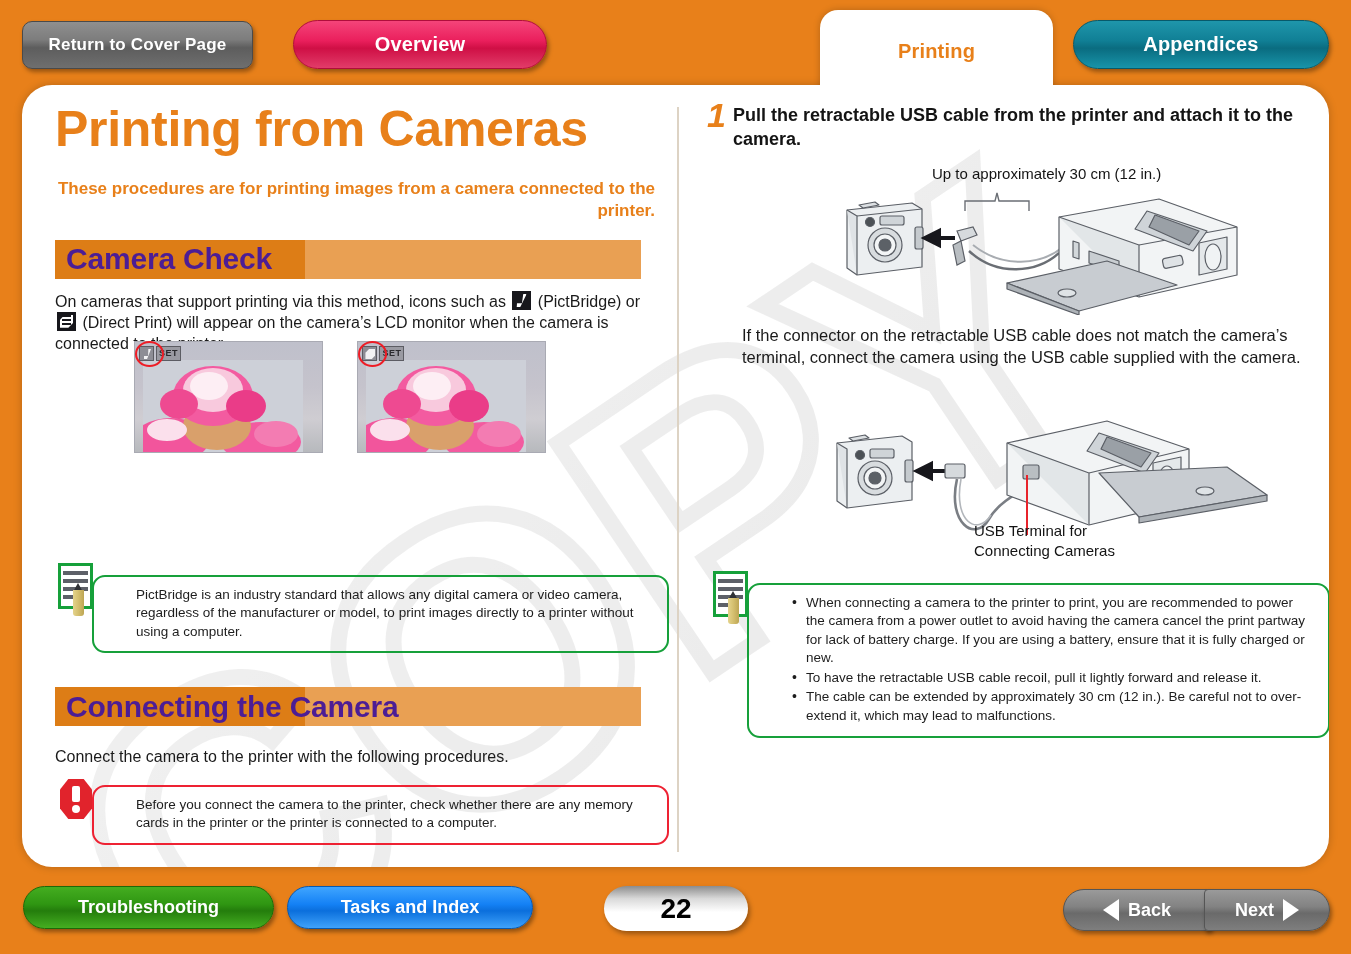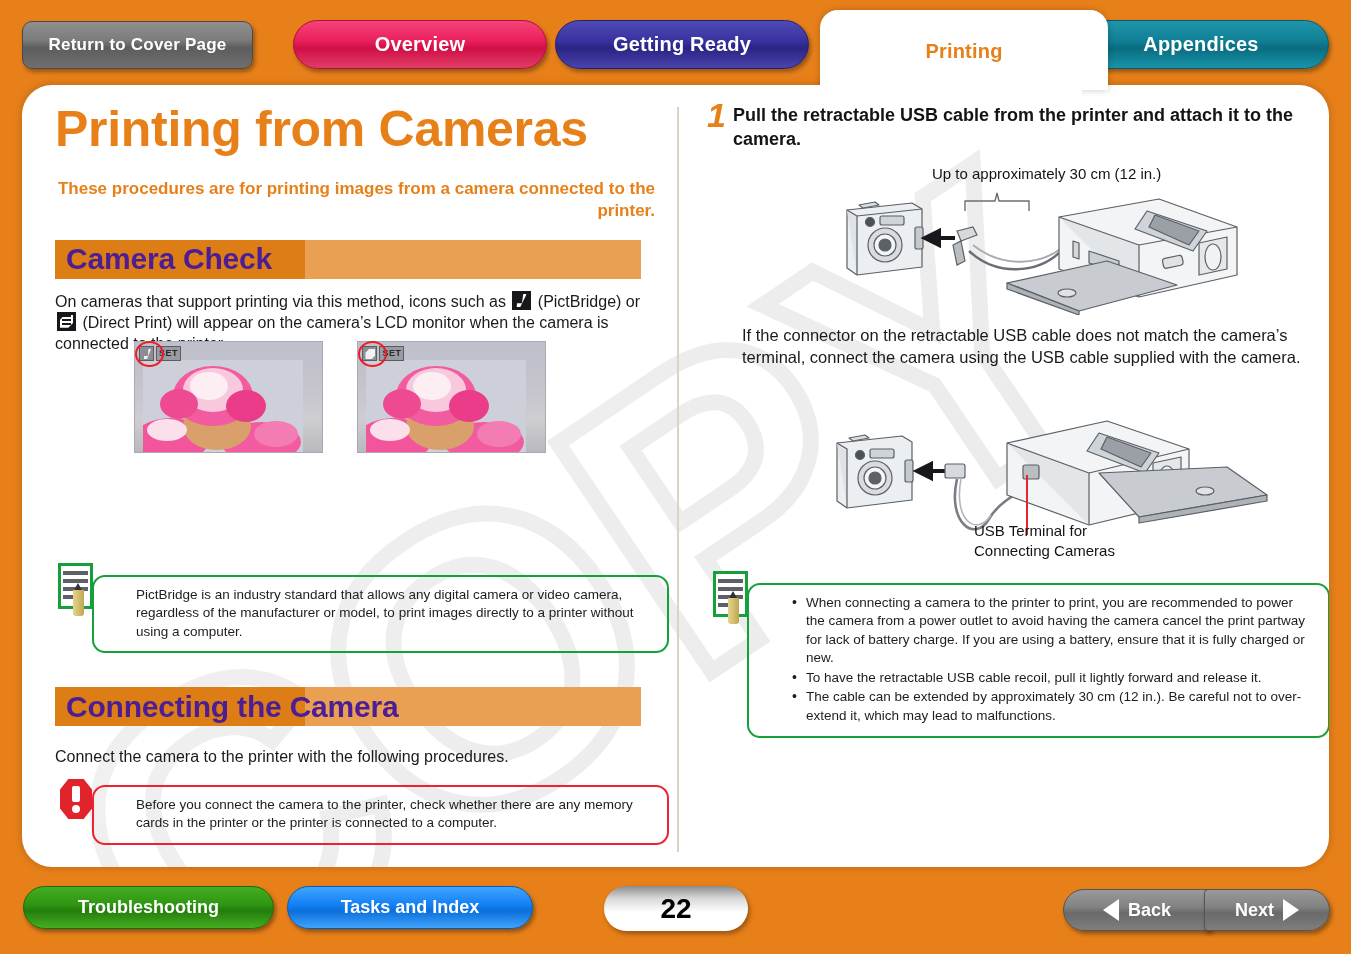--- a/index.html
+++ b/index.html
@@ -40,21 +40,21 @@
     left:293px; top:20px; width:254px; height:49px; font-size:20px;
     background: linear-gradient(to bottom,#f4447a 0%,#ea1f5c 42%,#cf0f45 58%,#e23c69 100%);
     border:1px solid #b00d3c;
   }
   #tab-getting {
     left:555px; top:20px; width:254px; height:49px; font-size:20px;
     background: linear-gradient(to bottom,#4f4bb5 0%,#3832a0 42%,#2a2484 58%,#4a44ae 100%);
     border:1px solid #241e72;
   }
   #tab-printing {
-    left:820px; top:10px; width:288px; height:80px;
+    left:820px; top:10px; width:233px; height:80px;
     background:#ffffff;
     border-radius: 18px 18px 0 0;
     box-shadow: 0 0 7px rgba(0,0,0,.22);
     color:#e8801a;
     font-size:20px;
     align-items:flex-start;
     padding-top:30px;
     z-index:3;
   }
   #tab-appendices {
@@ -314,23 +314,20 @@
 <body>
 
 <div id="page">
 
   <div id="topnav">
     <div class="navtab" id="tab-cover">
       <span>Return to Cover Page</span>
     </div>
     <div class="navtab" id="tab-overview">
       <span>Overview</span>
-    </div>
-    <div class="navtab" id="tab-getting">
-      <span>Getting Ready</span>
     </div>
     <div class="navtab" id="tab-printing">
       <span>Printing</span>
     </div>
     <div class="navtab" id="tab-appendices">
       <span>Appendices</span>
     </div>
   </div>
 
   <div id="panel">

